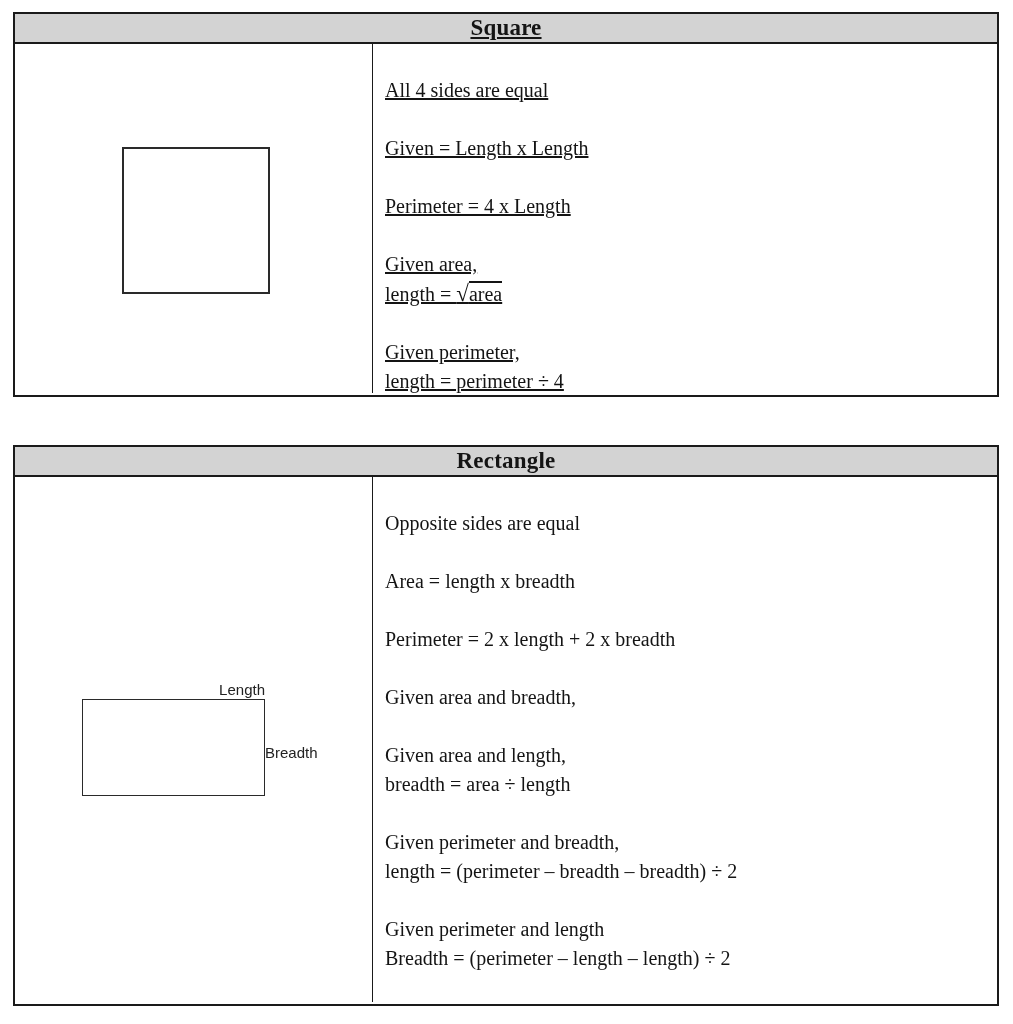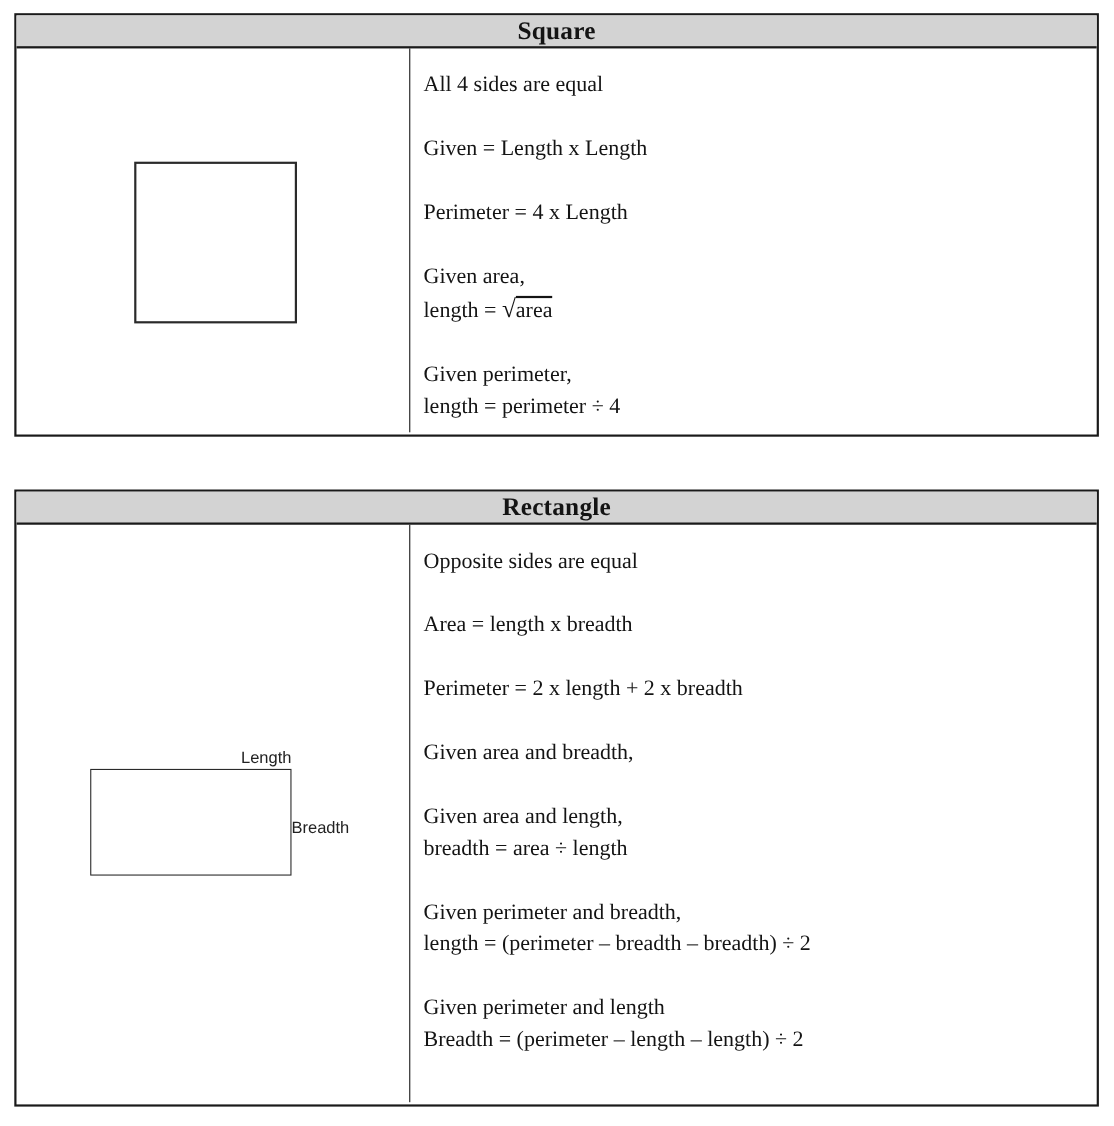--- a/index.html
+++ b/index.html
@@ -12,21 +12,21 @@
     font-family: "Liberation Serif", serif;
     color: #141414;
   }
   .formula-table {
     position: absolute;
     left: 13px;
     width: 986px;
     border: 2px solid #1a1a1a;
     background: #ffffff;
   }
-  #square-table    { top: 12px;  height: 385px; }
+  #square-table    { top: 12px;  height: 385px; text-decoration: underline; }
   #rectangle-table { top: 445px; height: 561px; }
 
   .table-header {
     height: 30px;
     background: #d3d3d3;
     border-bottom: 2px solid #1a1a1a;
     display: flex;
     align-items: center;
     justify-content: center;
     font-weight: bold;
@@ -38,21 +38,21 @@
     height: calc(100% - 32px);
   }
   .shape-cell {
     flex: none;
     width: 358px;
     border-right: 1px solid #1a1a1a;
     position: relative;
   }
   .formula-cell {
     flex: 1;
-    padding: 19px 10px 0 12px;
+    padding: 32px 10px 0 12px;
     font-size: 20px;
     line-height: 29px;
   }
   .formula-block { margin: 0 0 29px 0; }
   .formula-block:last-child { margin-bottom: 0; }
   .formula-line { display: block; }
 
   .square-shape {
     position: absolute;
     left: 107px;

